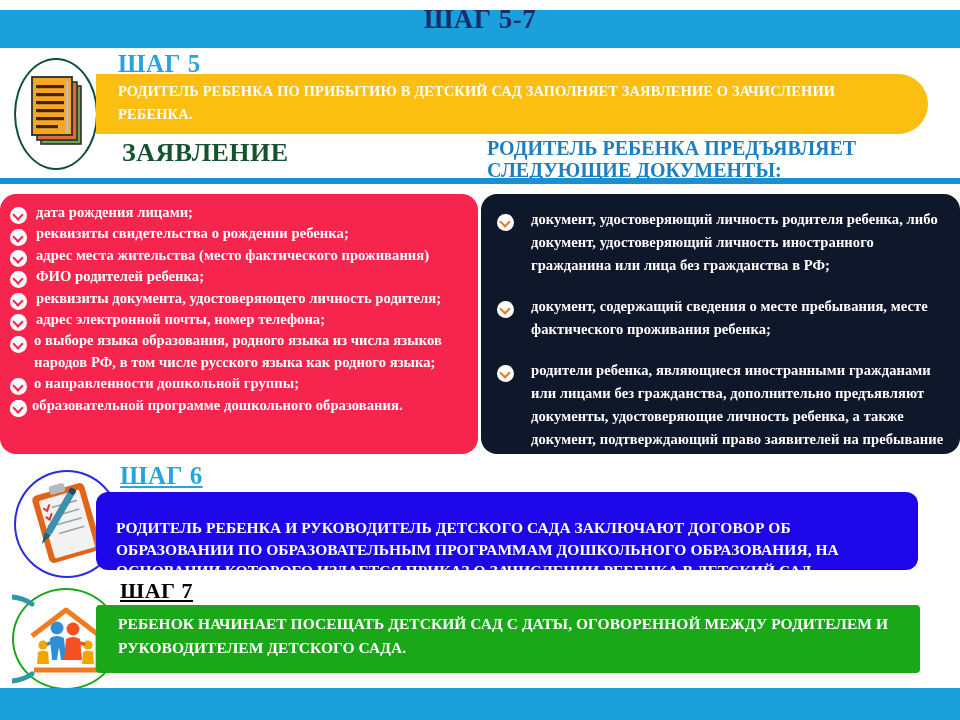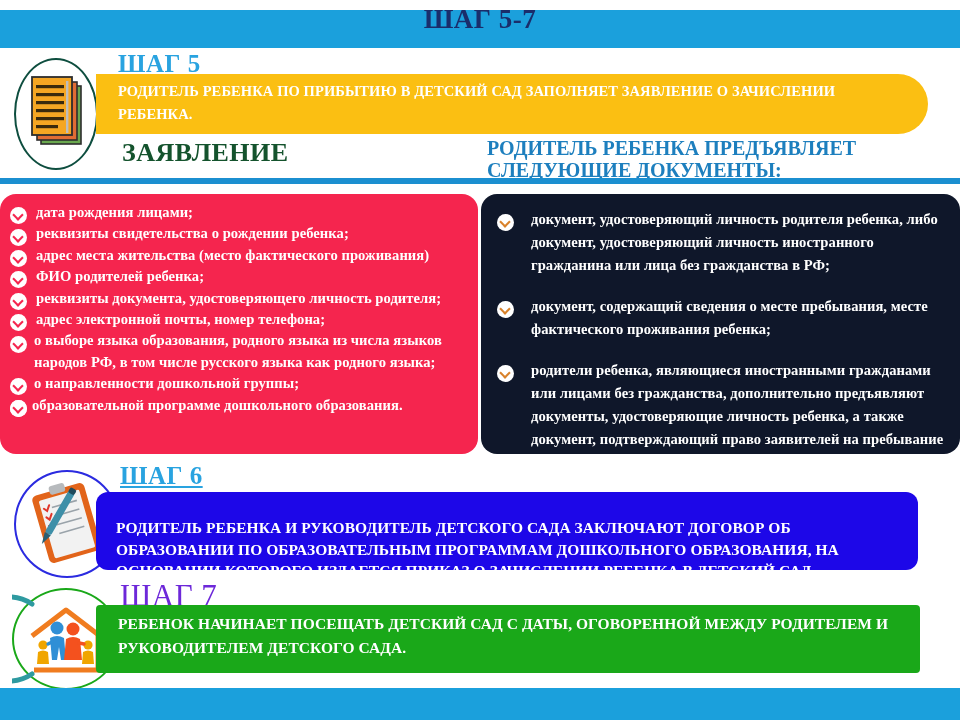--- a/index.html
+++ b/index.html
@@ -135,21 +135,21 @@
   .clip-icon-wrap{position:absolute;left:14px;top:470px;width:106px;height:108px;}
   .clip-oval{
     position:absolute;left:0;top:0;width:106px;height:108px;
     border:2.5px solid #2b2be0;border-radius:50%;
     background:#ffffff;box-sizing:border-box;
   }
 
   
   .step7-label{
     position:absolute;left:120px;top:578px;
-    font-size:31px;font-weight:normal;color:#6d28d9;
+    font-size:22px;font-weight:bold;color:#000000;
     text-decoration:underline;letter-spacing:.5px;
   }
   .green-banner{
     position:absolute;left:96px;top:605px;width:824px;height:68px;
     background:#1aa819;border-radius:4px;
   }
   .green-banner .txt{
     position:absolute;left:22px;top:7px;width:800px;
     color:#ffffff;font-size:15.5px;font-weight:bold;
     line-height:24px;letter-spacing:.05px;

